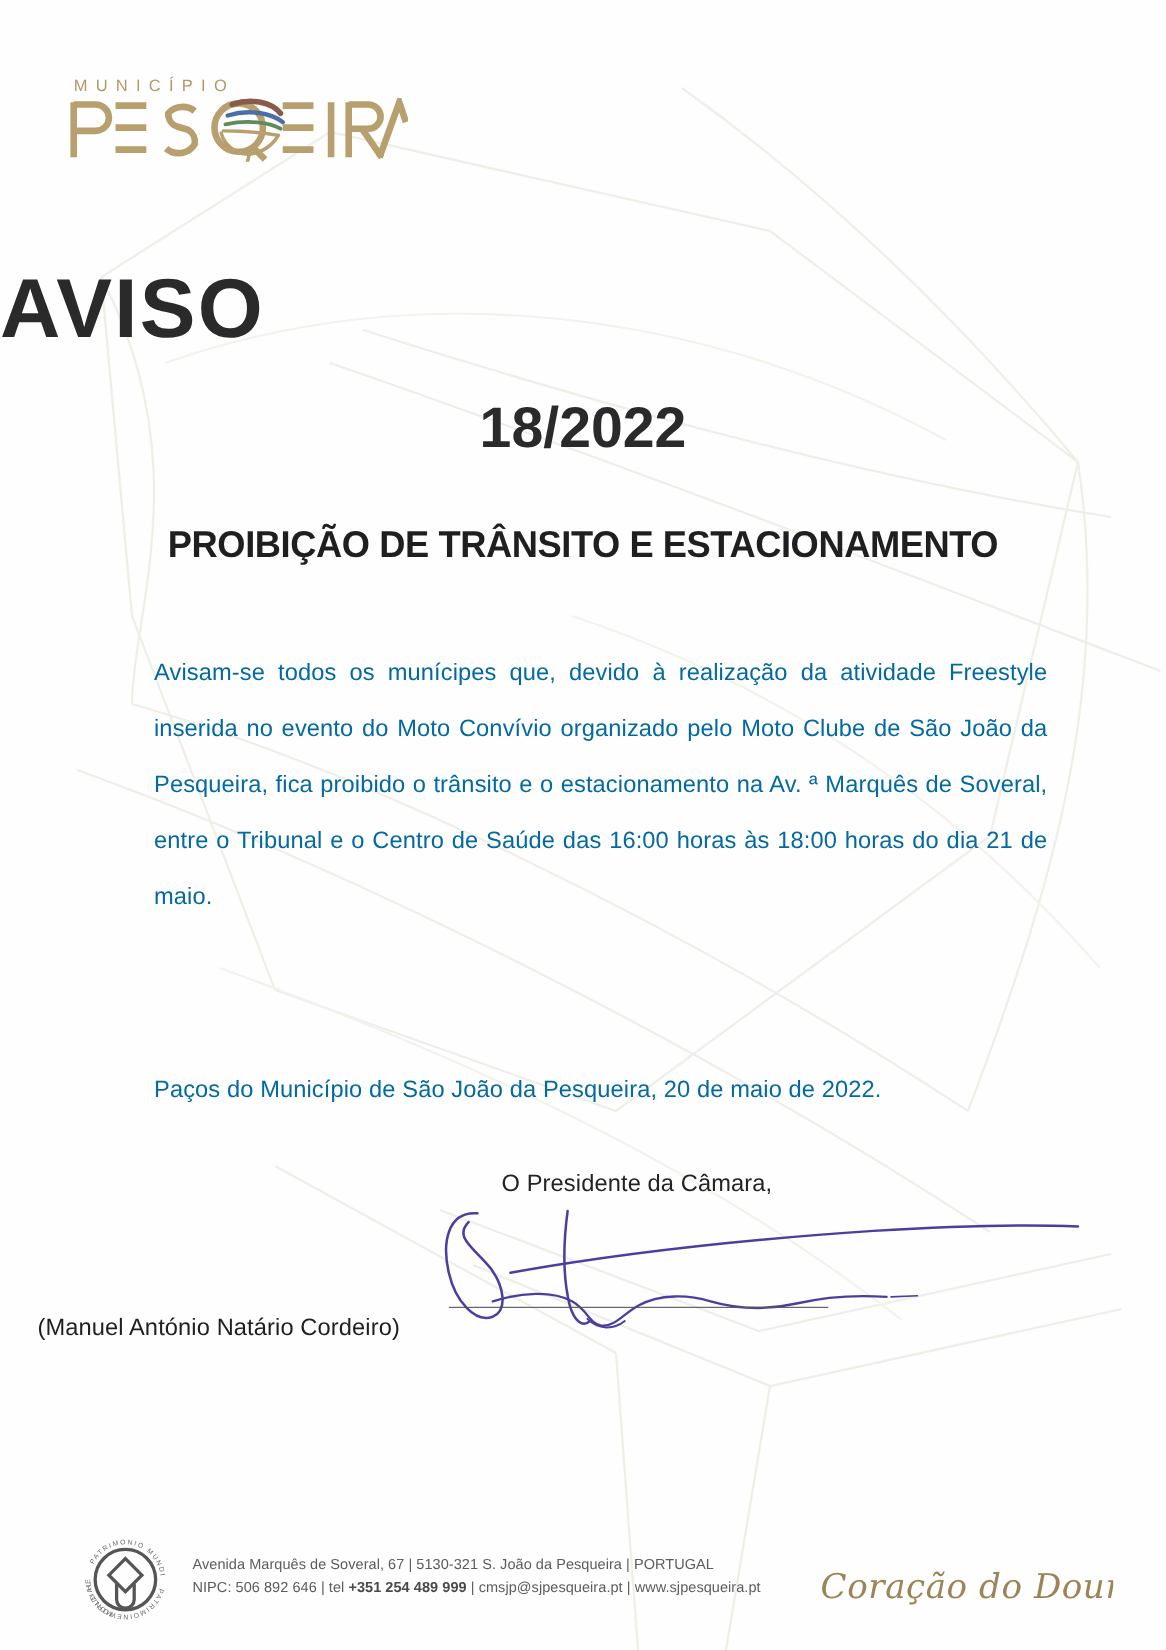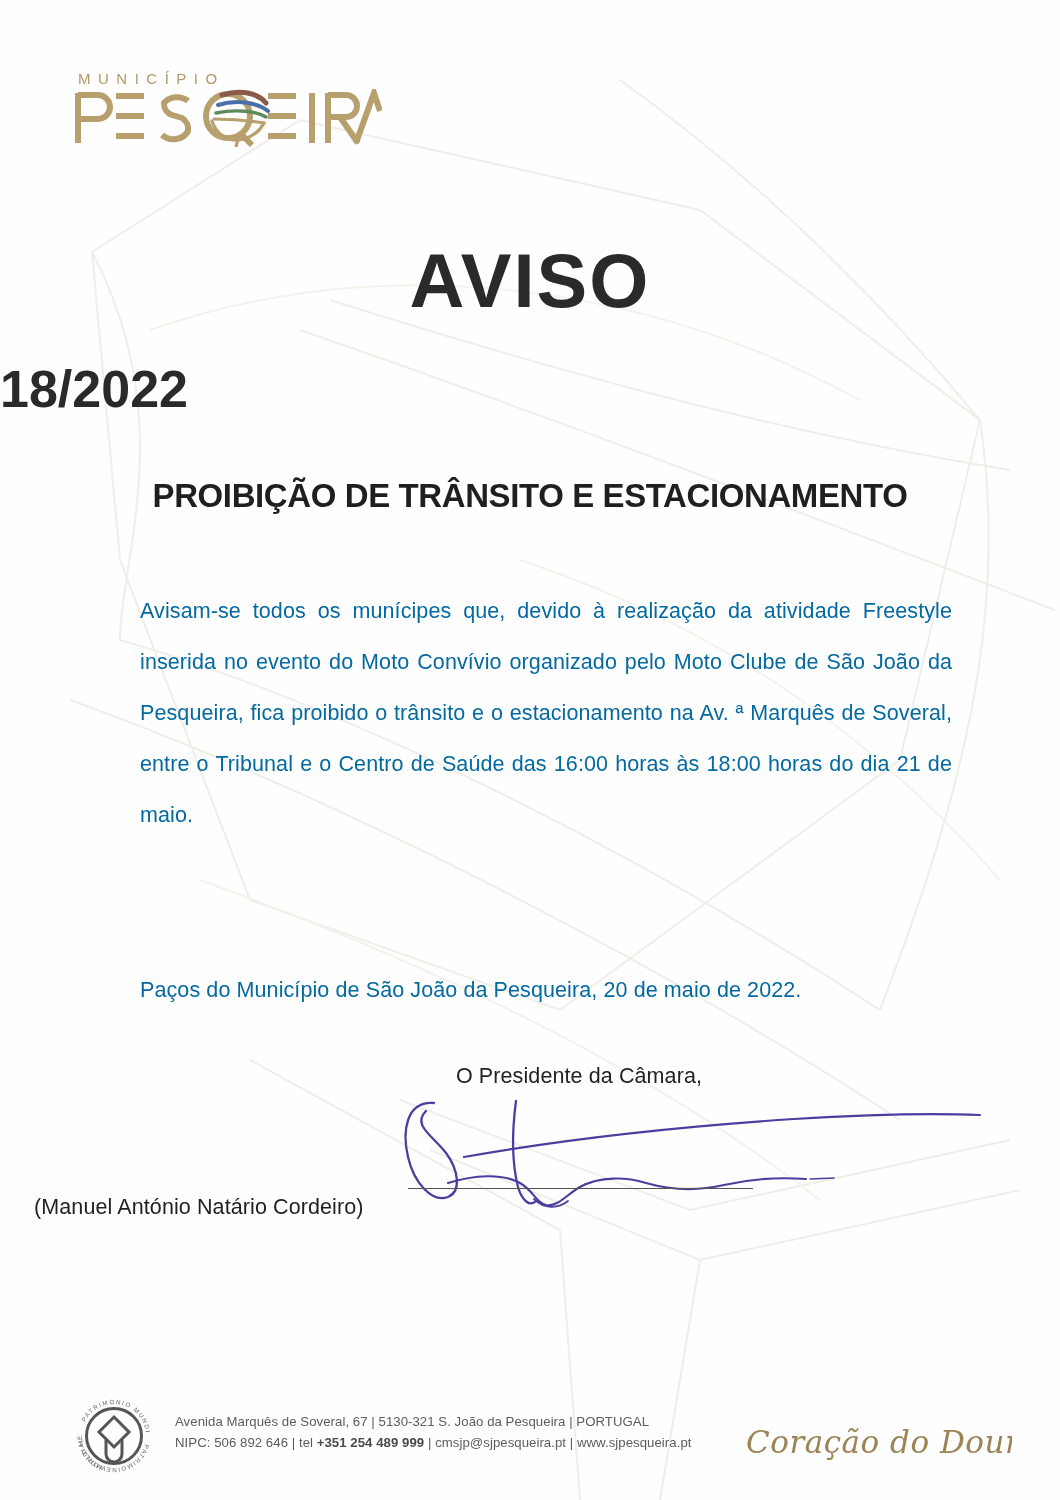--- a/index.html
+++ b/index.html
@@ -29,21 +29,21 @@
     position: absolute;
     inset: 0;
     pointer-events: none;
     z-index: 0;
   }
   .watermark svg { display: block; width: 1060px; height: 1500px; }
 
   
   .logo-block {
     position: absolute;
-    left: 72px;
+    left: 61px;
     top: 70px;
     z-index: 3;
   }
   .logo-municipio {
     font-family: "Liberation Sans", sans-serif;
     font-size: 15px;
     letter-spacing: 7.5px;
     color: #b29a68;
     font-weight: 400;
     margin-left: 6px;
@@ -51,34 +51,34 @@
     white-space: nowrap;
   }
   .logo-mark { display: block; }
 
   
   .title-aviso {
     position: absolute;
     top: 243px;
     left: 0;
     width: 1060px;
-    text-align: center;
+    text-align: left;
     font-size: 76px;
     font-weight: 700;
     letter-spacing: 2px;
     color: #2a2a2a;
     z-index: 3;
     line-height: 1;
   }
   .title-number {
     position: absolute;
     top: 363px;
     left: 0;
     width: 1060px;
-    text-align: left;
+    text-align: center;
     font-size: 52px;
     font-weight: 700;
     letter-spacing: 0px;
     color: #2a2a2a;
     z-index: 3;
     line-height: 1;
   }
   .title-subject {
     position: absolute;
     top: 478px;

